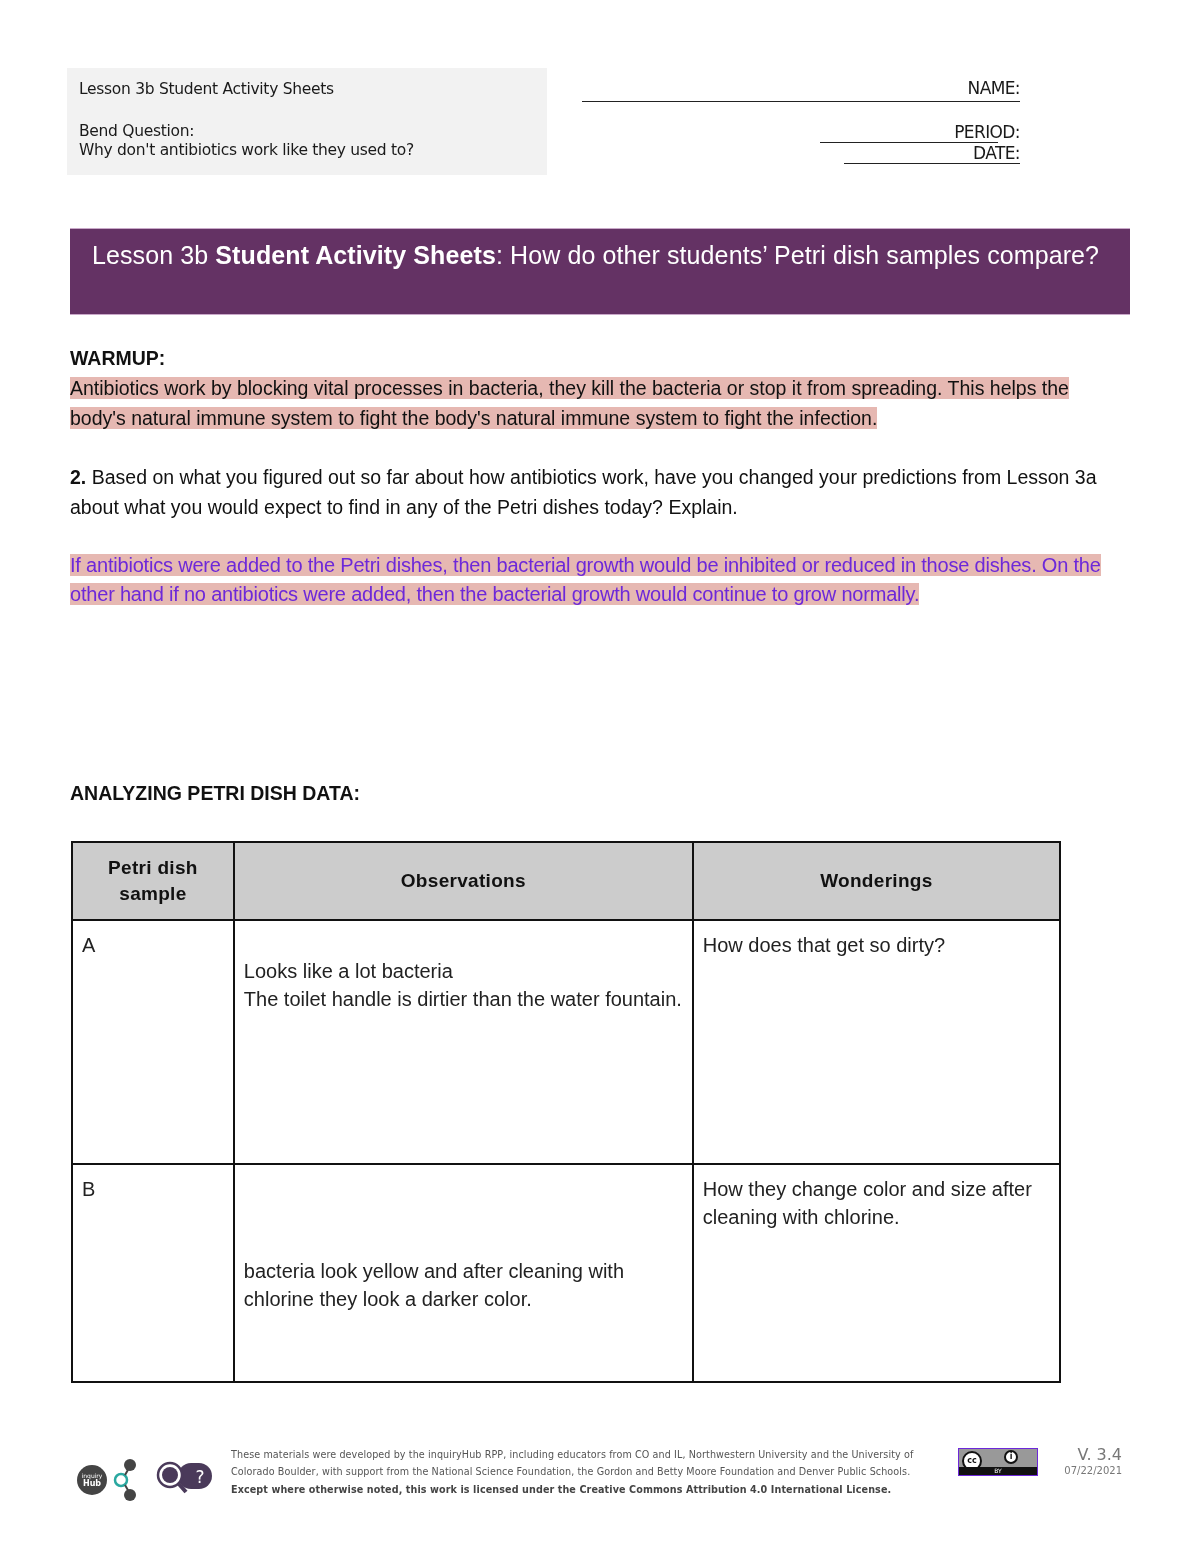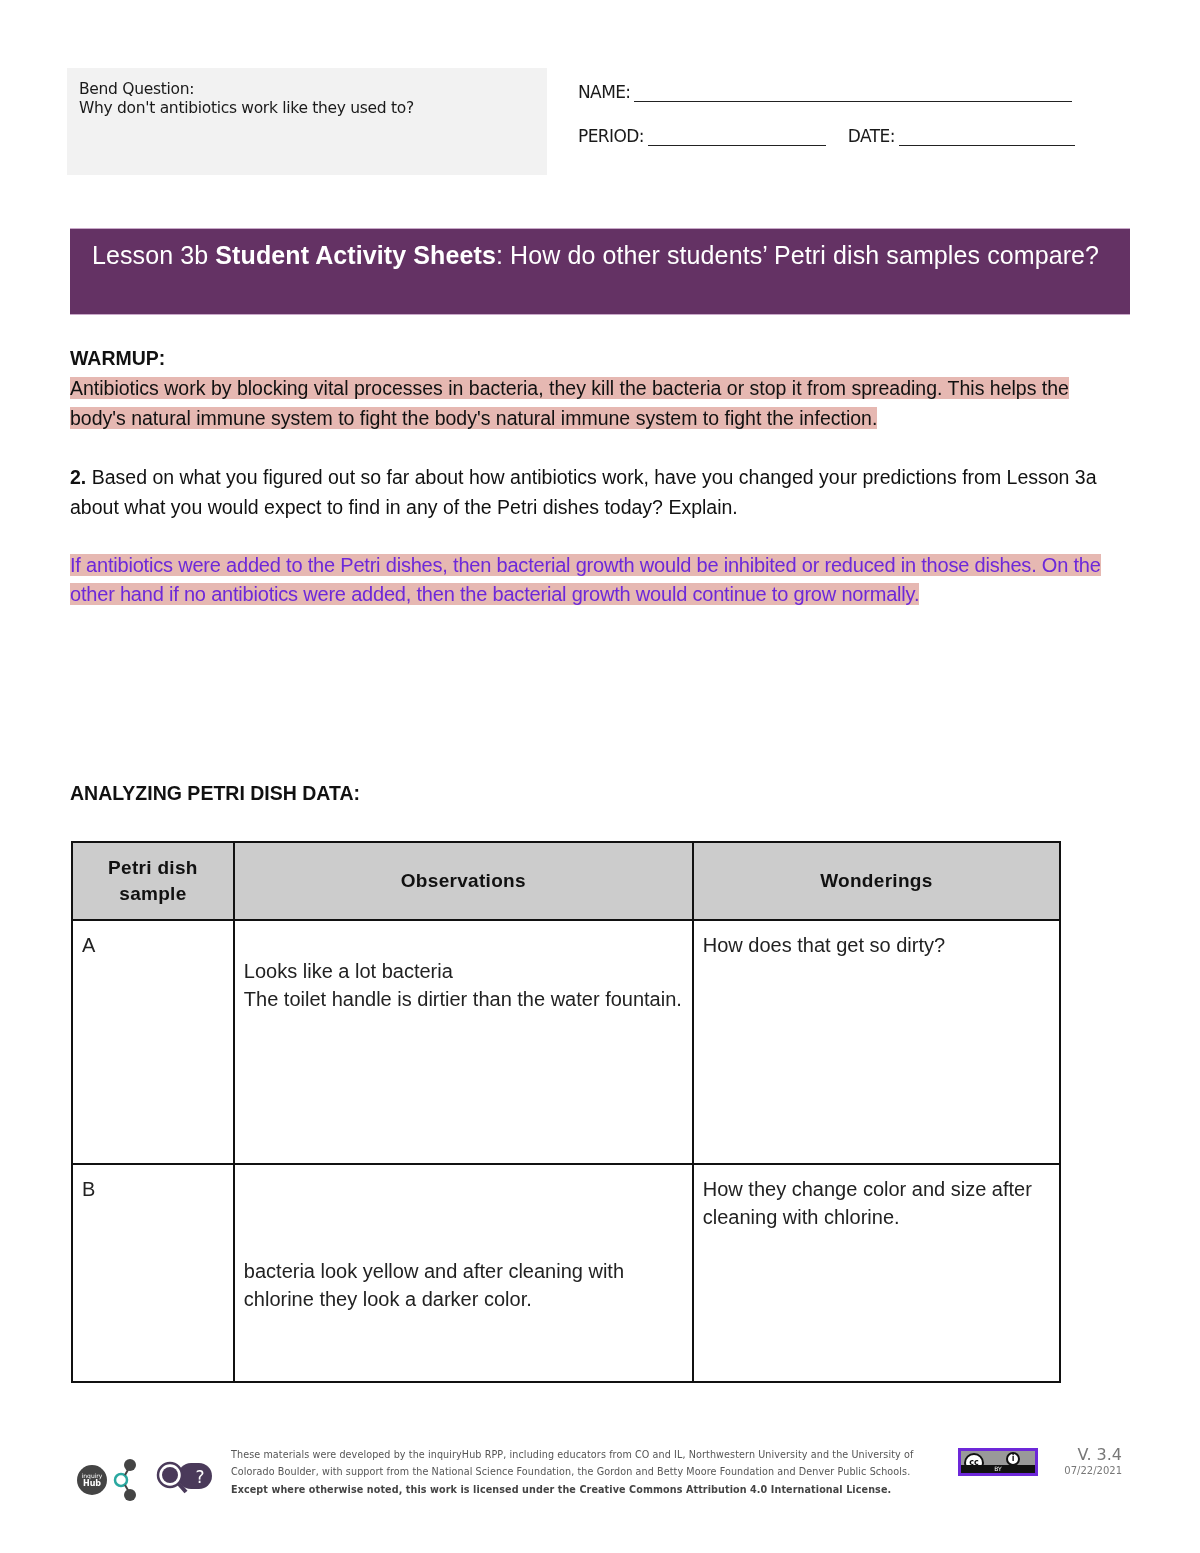--- a/index.html
+++ b/index.html
@@ -8,21 +8,21 @@
 
     .hdr-box {
       position: absolute; left: 67px; top: 68px; width: 480px; height: 107px;
       background: #f2f2f2; padding: 12px 12px;
       font-family: "DejaVu Sans", sans-serif; font-size: 15.5px; color: #1a1a1a; letter-spacing: -0.3px;
     }
     .hdr-box .l1 { display: block; margin-bottom: 24px; }
     .hdr-box .l2, .hdr-box .l3 { display: block; line-height: 19px; }
 
     .fields { position: absolute; left: 578px; top: 78px; font-size: 17px; color: #1a1a1a; letter-spacing: -0.6px; font-family: "DejaVu Sans", sans-serif; }
-    .field-row { display: flex; align-items: flex-end; height: 24px; }
+    .field-row { display: flex; align-items: flex-end; height: 24px; flex-direction: column; }
     .field-row + .field-row { margin-top: 20px; }
     .blank { display: inline-block; border-bottom: 1.5px solid #222; height: 18px; margin-left: 4px; }
 
     .title-bar {
       position: absolute; left: 70px; top: 228px; width: 1060px; height: 87px;
       background: #643264; color: #ffffff; padding: 10px 22px;
       font-family: "Liberation Sans", sans-serif; font-size: 25px; line-height: 33px; letter-spacing: 0.1px;
       border-top: 1px solid #c9a8c9; border-bottom: 1px solid #c9a8c9;
     }
     .title-bar b { font-weight: bold; }
@@ -54,32 +54,33 @@
     .obsB { padding-top: 82px; display: block; }
 
     .footer { position: absolute; left: 0; top: 1440px; width: 1200px; height: 80px; }
     .logo1 { position: absolute; left: 76px; top: 18px; width: 62px; height: 44px; }
     .logo2 { position: absolute; left: 154px; top: 20px; width: 60px; height: 34px; }
     .foot-text {
       position: absolute; left: 231px; top: 6px; width: 712px;
       font-family: "DejaVu Sans", sans-serif; font-size: 9.6px; line-height: 17.3px; color: #555; letter-spacing: 0.1px;
     }
     .foot-text b { font-weight: bold; color: #444; }
-    .cc { position: absolute; left: 958px; top: 8px; width: 80px; height: 28px; background: #999; border: 3px solid #6d28d9; }
+    .cc { position: absolute; left: 958px; top: 8px; width: 80px; height: 28px; background: #999; border: 1px solid #6d28d9; }
     .cc .ccb { position: absolute; left: 0; bottom: 0; width: 100%; height: 8px; background: #111; color: #fff; font-size: 6px; text-align: center; line-height: 8px; }
     .cc .cc-c { position: absolute; left: 3px; top: 2px; width: 20px; height: 20px; border-radius: 50%; background: #fff; border: 2px solid #111; font-size: 8px; font-weight: bold; text-align: center; line-height: 16px; }
     .cc .cc-i { position: absolute; left: 45px; top: 1px; width: 14px; height: 14px; border-radius: 50%; background: #fff; border: 2px solid #111; font-size: 8px; font-weight: bold; text-align: center; line-height: 10px; }
     .ver { position: absolute; left: 1040px; top: 5px; width: 82px; text-align: right; font-family: "DejaVu Sans", sans-serif; color: #777; }
     .ver .v { font-size: 16px; display: block; line-height: 19px; }
     .ver .d { font-size: 10px; display: block; line-height: 14px; }
   </style>
 </head>
 <body>
 
 <div class="hdr-box">
+  <span class="l1">Lesson 3b Student Activity Sheets</span>
   <span class="l2">Bend Question:</span>
   <span class="l3">Why don't antibiotics work like they used to?</span>
 </div>
 
 <div class="fields">
   <div class="field-row">
     <span>NAME:</span>
     <span class="blank" style="width:438px"></span>
   </div>
   <div class="field-row">

